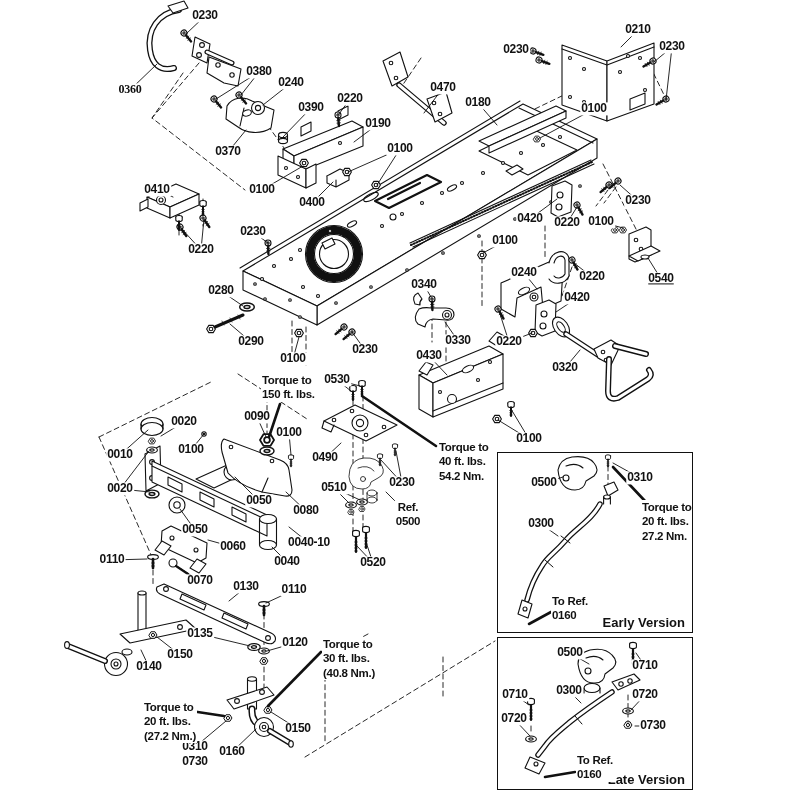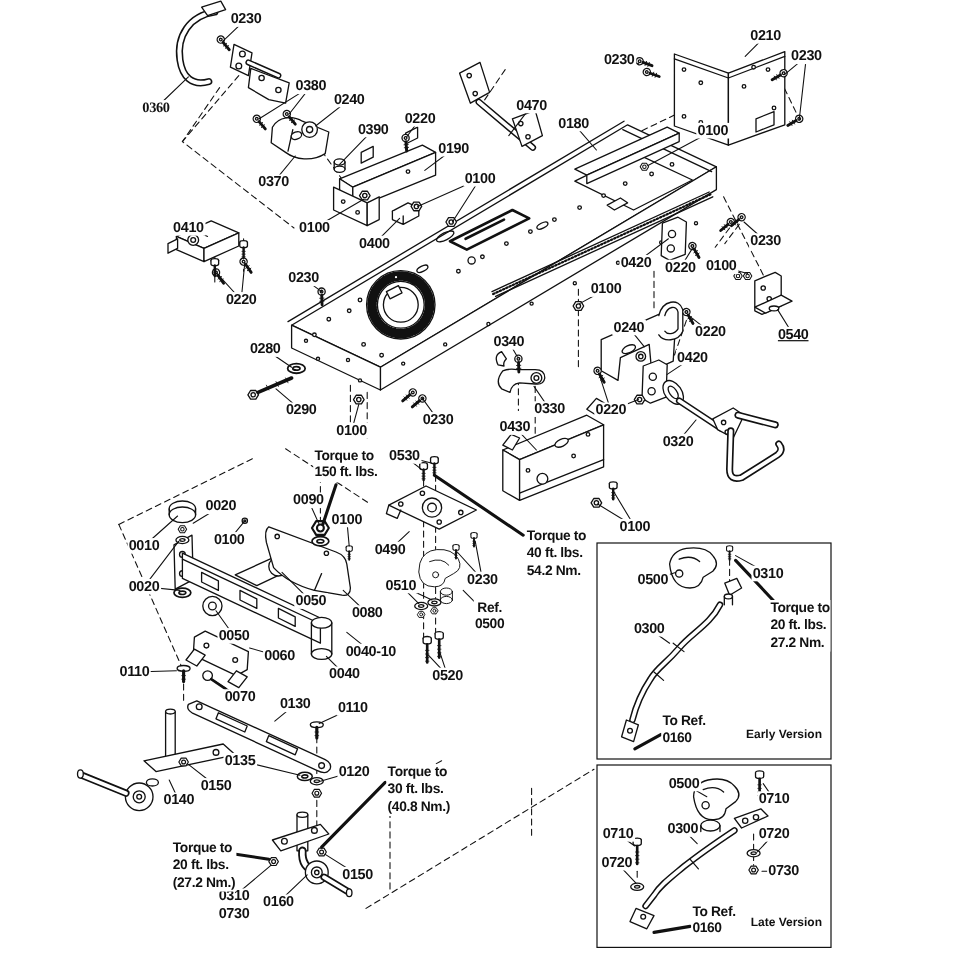--- a/index.html
+++ b/index.html
@@ -7,21 +7,21 @@
          font-family:"Liberation Sans",sans-serif;overflow:hidden}
   #art{position:absolute;left:0;top:0}
   #labels{position:absolute;left:0;top:0;width:800px;height:566px;pointer-events:none}
   .lbl{position:absolute;transform:translate(-50%,-50%);font-weight:bold;font-size:12px;
        line-height:1.1;background:#fff;padding:0 1px;color:#111;white-space:pre;letter-spacing:-.3px}
   .lbl.note{transform:none;font-size:11.5px;line-height:1.25;text-align:left}
   .lbl.cnote{transform:translate(-50%,-50%);font-size:11.5px;line-height:1.25;text-align:center}
   .inset{position:absolute;border:1.7px solid #111;background:transparent}
   #inset-early{left:497px;top:452px;width:194px;height:179px}
   #inset-late{left:497px;top:637px;width:194px;height:151px}
-  .cap{position:absolute;right:7px;bottom:14px;font-weight:bold;font-size:10px;color:#111;white-space:nowrap}
+  .cap{position:absolute;right:7px;bottom:2px;font-weight:bold;font-size:13px;color:#111;white-space:nowrap}
   svg .d{stroke-dasharray:5 3.5;stroke-width:.9;fill:none}
 </style>
 </head>
 <body>
 
 <div id="stage">
 <svg id="art" width="800" height="800" viewBox="0 0 800 800">
 <defs>
   <g id="sym-nut">
           <path d="M-4.4,0 L-2.2,-3.6 L2.2,-3.6 L4.4,0 L2.2,3.6 L-2.2,3.6 Z" fill="#fff"></path>

